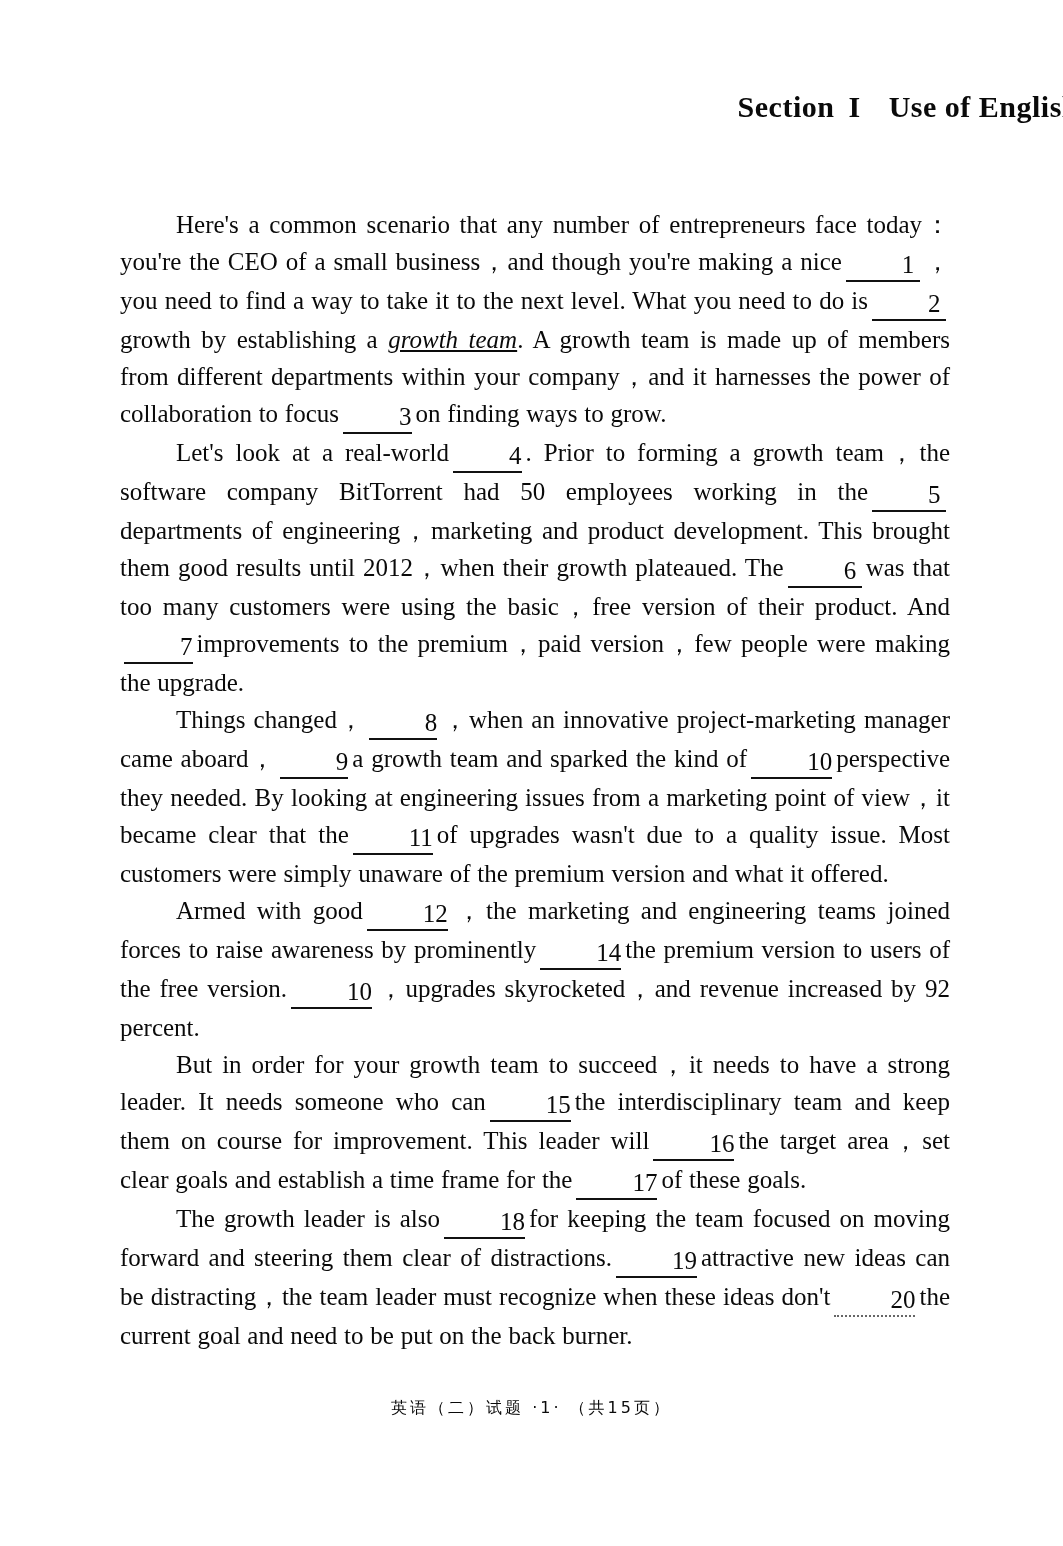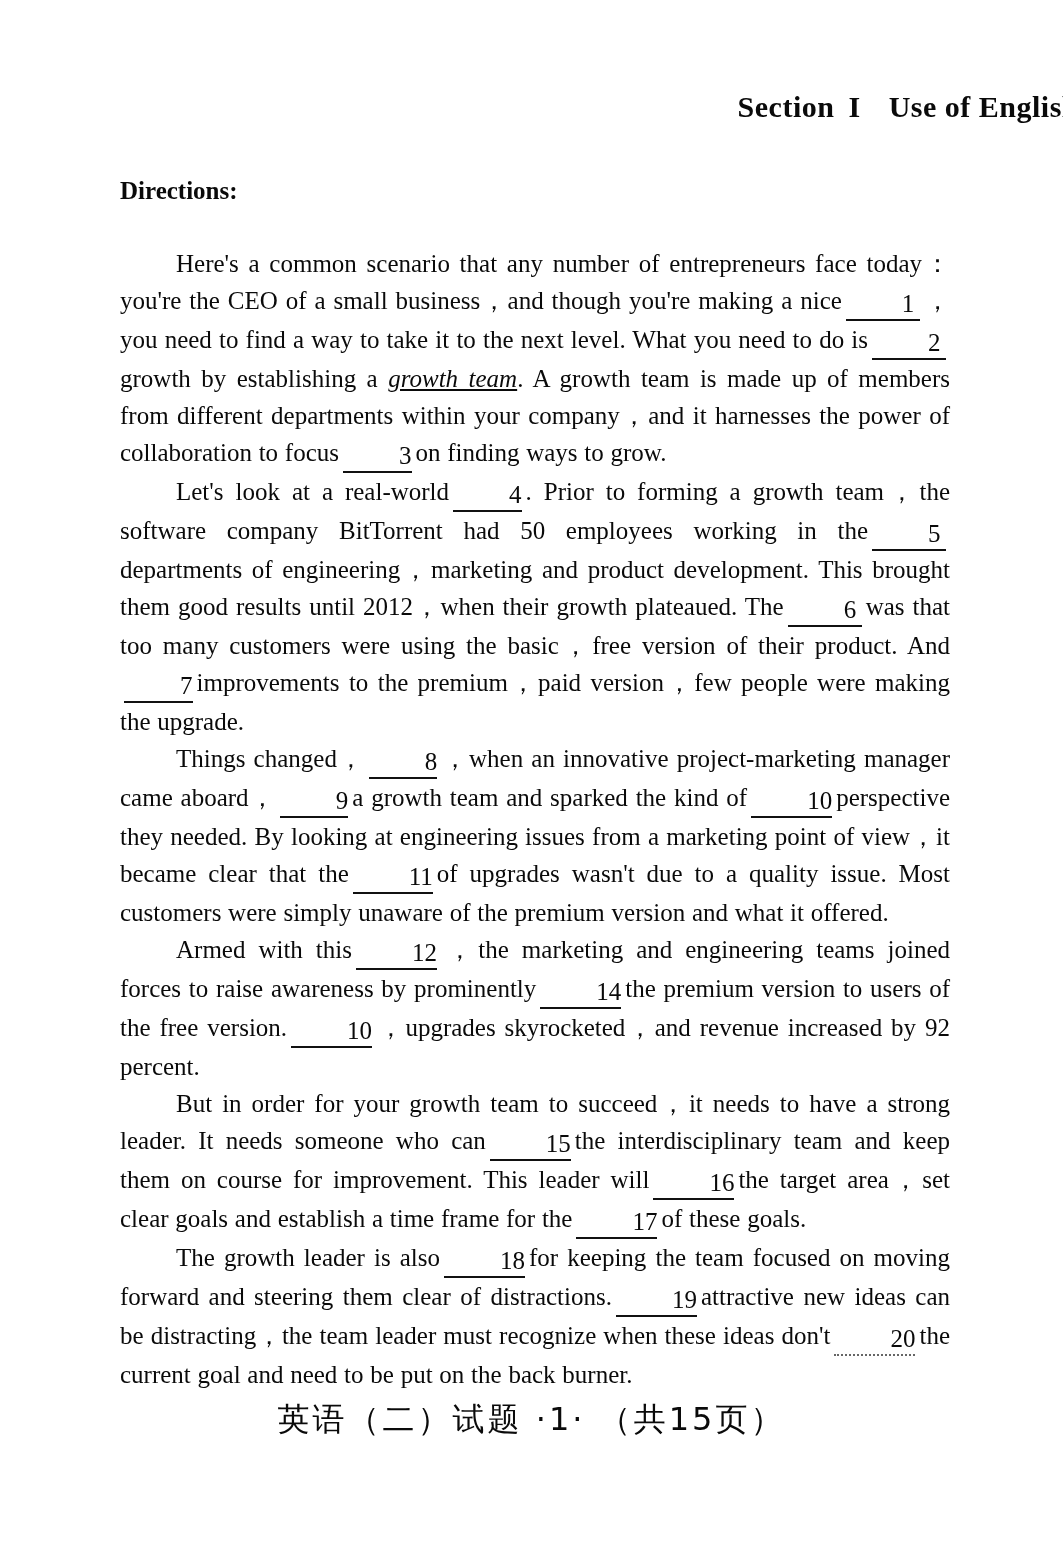--- a/index.html
+++ b/index.html
@@ -82,49 +82,48 @@
     font-size: 25px;
   }
   .blk.w-sm { min-width: 62px; }
   .blk.faint { border-bottom: 2px dotted #666; text-align: right; }
   .footer {
     position: absolute;
     left: 0;
     top: 1398px;
     width: 1063px;
     text-align: center;
-    font-size: 32px;
+    font-size: 16px;
     font-family: "DejaVu Sans", "Liberation Sans", sans-serif;
     letter-spacing: 2px;
   }
   .footer .cjk { letter-spacing: 3px; }
 </style>
 </head>
 <body>
 
 <div class="page">
 
   <div class="section-title">
     <span>Section</span><span class="num">I</span><span class="sub">Use of English</span>
   </div>
 
   <div class="body-col">
 
-    <div class="directions-head">Directions:</div>
 
 
     <div class="gap"></div>
 
     <p class="para indent"><span>Here's a common scenario that any number of entrepreneurs face today：you're the CEO of a small business，and though you're making a nice</span><span class="blk">1</span><span>，you need to find a way to take it to the next level. What you need to do is</span><span class="blk">2</span><span>growth by establishing a</span> <span class="it">growth team</span><span>. A growth team is made up of members from different departments within your company，and it harnesses the power of collaboration to focus</span><span class="blk w-sm">3</span><span>on finding ways to grow.</span></p>
 
     <p class="para indent"><span>Let's look at a real-world</span><span class="blk w-sm">4</span><span>. Prior to forming a growth team，the software company BitTorrent had 50 employees working in the</span><span class="blk">5</span><span>departments of engineering，marketing and product development. This brought them good results until 2012，when their growth plateaued. The</span><span class="blk">6</span><span>was that too many customers were using the basic，free version of their product. And</span><span class="blk w-sm">7</span><span>improvements to the premium，paid version，few people were making the upgrade.</span></p>
 
     <p class="para indent"><span>Things changed，</span><span class="blk w-sm">8</span><span>，when an innovative project-marketing manager came aboard，</span><span class="blk w-sm">9</span><span>a growth team and sparked the kind of</span><span class="blk">10</span><span>perspective they needed. By looking at engineering issues from a marketing point of view，it became clear that the</span><span class="blk">11</span><span>of upgrades wasn't due to a quality issue. Most customers were simply unaware of the premium version and what it offered.</span></p>
 
-    <p class="para indent"><span>Armed with this</span><span class="blk">12</span><span>，the marketing and engineering teams joined forces to raise awareness by prominently</span><span class="blk">14</span><span>the premium version to users of the free version.</span><span class="blk">10</span><span>，upgrades skyrocketed，and revenue increased by 92 percent.</span></p>
+    <p class="para indent"><span>Armed with good</span><span class="blk">12</span><span>，the marketing and engineering teams joined forces to raise awareness by prominently</span><span class="blk">14</span><span>the premium version to users of the free version.</span><span class="blk">10</span><span>，upgrades skyrocketed，and revenue increased by 92 percent.</span></p>
 
     <p class="para indent"><span>But in order for your growth team to succeed，it needs to have a strong leader. It needs someone who can</span><span class="blk">15</span><span>the interdisciplinary team and keep them on course for improvement. This leader will</span><span class="blk">16</span><span>the target area，set clear goals and establish a time frame for the</span><span class="blk">17</span><span>of these goals.</span></p>
 
     <p class="para indent"><span>The growth leader is also</span><span class="blk">18</span><span>for keeping the team focused on moving forward and steering them clear of distractions.</span><span class="blk">19</span><span>attractive new ideas can be distracting，the team leader must recognize when these ideas don't</span><span class="blk faint">20</span><span>the current goal and need to be put on the back burner.</span></p>
 
   </div>
 
   <div class="footer">
     <span class="cjk">英语（二）试题  ·1·  （共15页）</span>
   </div>

